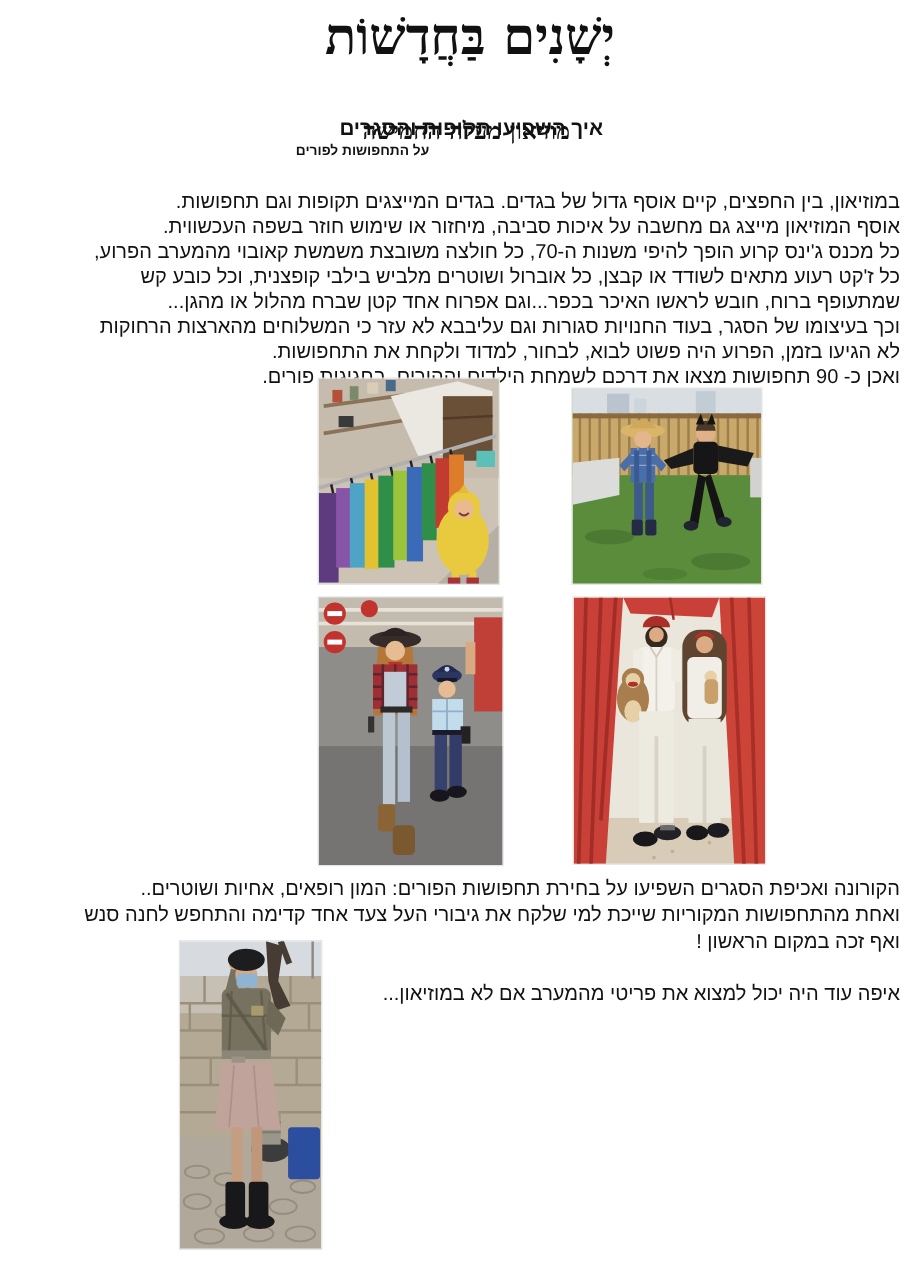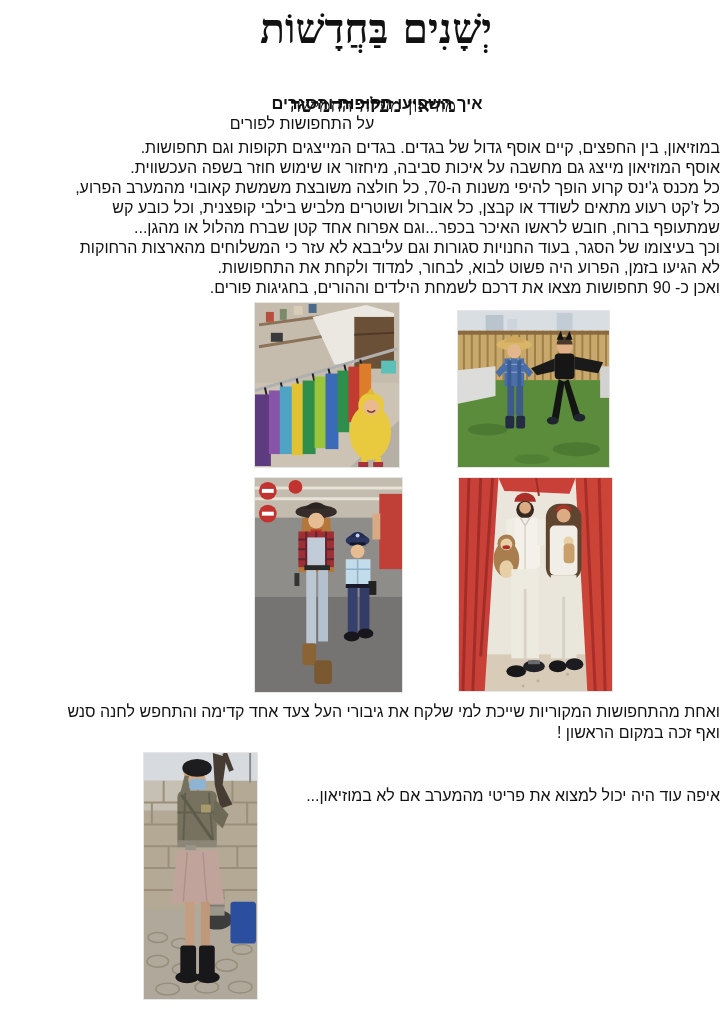--- a/index.html
+++ b/index.html
@@ -5,23 +5,23 @@
   html,body{margin:0;padding:0;background:#ffffff;}
   .page{position:relative;width:728px;height:1024px;background:#ffffff;overflow:hidden;
         font-family:"Liberation Sans",sans-serif;color:#121212;}
   .abs{position:absolute;text-align:center;}
   .hcenter{transform:translateX(-50%);white-space:nowrap;}
   .title{left:376px;top:2px;font-family:"DejaVu Serif",serif;font-weight:bold;
          font-size:41px;line-height:1.35;color:#111;}
   .subtitle{left:373px;top:62px;font-family:"DejaVu Serif",serif;font-weight:bold;
             font-size:19px;color:#111;margin-top:32px;}
   .subhead1{left:377px;top:94px;font-size:16.5px;font-weight:bold;}
-  .subhead2{left:302px;top:115px;font-size:16px;font-weight:normal;}
+  .subhead2{left:290px;top:115px;font-size:11px;font-weight:bold;}
   .para{direction:rtl;text-align:right;font-size:16px;}
-  .para1{top:138px;right:8px;left:8px;line-height:20px;}
+  .para1{top:152px;right:8px;left:8px;line-height:20px;}
   .para2{top:701px;right:8px;left:8px;line-height:21px;}
   .closing{top:786px;right:8px;left:265px;line-height:20px;}
   .photo{position:absolute;border:1px solid #e6e6e6;box-sizing:border-box;}
   .photo svg{display:block;width:100%;height:100%;}
   .p1{left:254px;top:302px;width:146px;height:166px;}
   .p2{left:457px;top:310px;width:153px;height:158px;}
   .p3{left:254px;top:477px;width:149px;height:216px;}
   .p4{left:458px;top:477px;width:155px;height:215px;}
   .p5{left:143px;top:752px;width:115px;height:248px;}
 </style>
@@ -222,20 +222,21 @@
       <circle cx="111" cy="64" r="5" fill="#e7cfa6"></circle>
       <rect x="106" y="66" width="11" height="20" rx="4" fill="#c9a06b"></rect>
       <rect x="93" y="98" width="26" height="84" fill="#e9e7db"></rect>
       <line x1="106" y1="120" x2="106" y2="182" stroke="#d5d2c5" stroke-width="3"></line>
       <ellipse cx="100" cy="190" rx="9" ry="6" fill="#18181a"></ellipse>
       <ellipse cx="117" cy="188" rx="9" ry="6" fill="#1c1c20"></ellipse>
     </svg>
   </div>
 
   <div class="abs para para2">
+    <div>הקורונה ואכיפת הסגרים השפיעו על בחירת תחפושות הפורים: המון רופאים, אחיות ושוטרים..</div>
     <div>ואחת מהתחפושות המקוריות שייכת למי שלקח את גיבורי העל צעד אחד קדימה והתחפש לחנה סנש</div>
     <div>ואף זכה במקום הראשון !</div>
   </div>
 
   <div class="photo p5">
     <svg viewBox="0 0 115 248" preserveAspectRatio="none">
       <rect width="115" height="50" fill="#d7dbe0"></rect>
       <rect y="28" width="115" height="132" fill="#b3a995"></rect>
       <rect x="0" y="28" width="40" height="30" fill="#c6c0b4"></rect>
       <path stroke="#9b8f7c" stroke-width="2" fill="none" d="M0,50H115 M0,72H115 M0,94H115 M0,116H115 M0,138H115 M20,28V50 M55,28V50 M90,28V50 M8,50V72 M40,50V72 M75,50V72 M105,50V72 M25,94V116 M95,94V116"></path>

